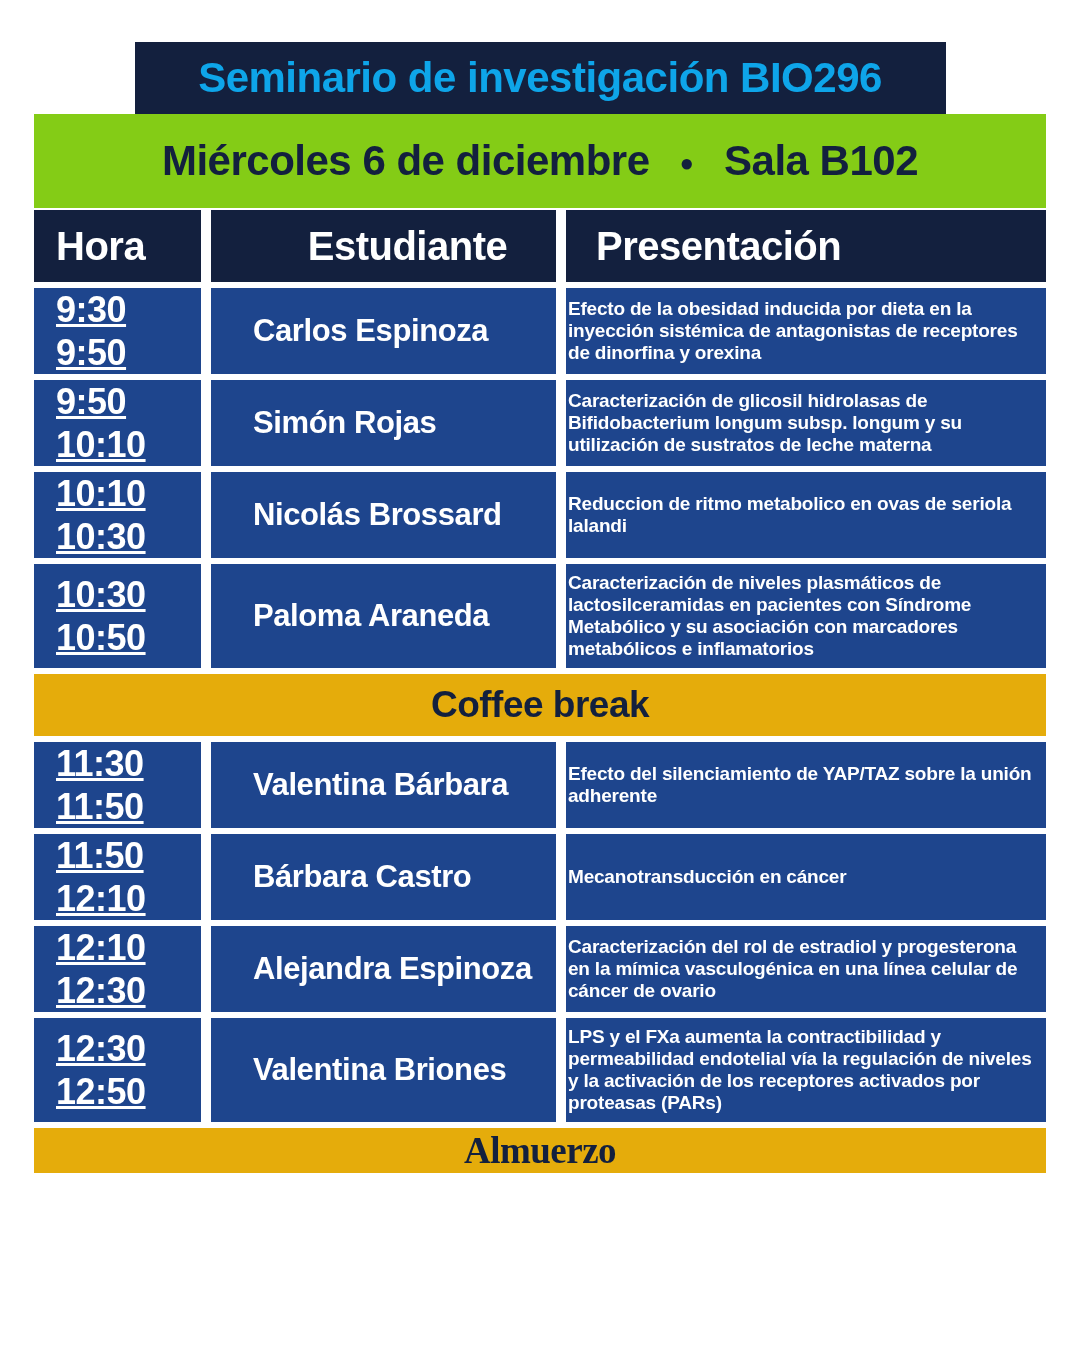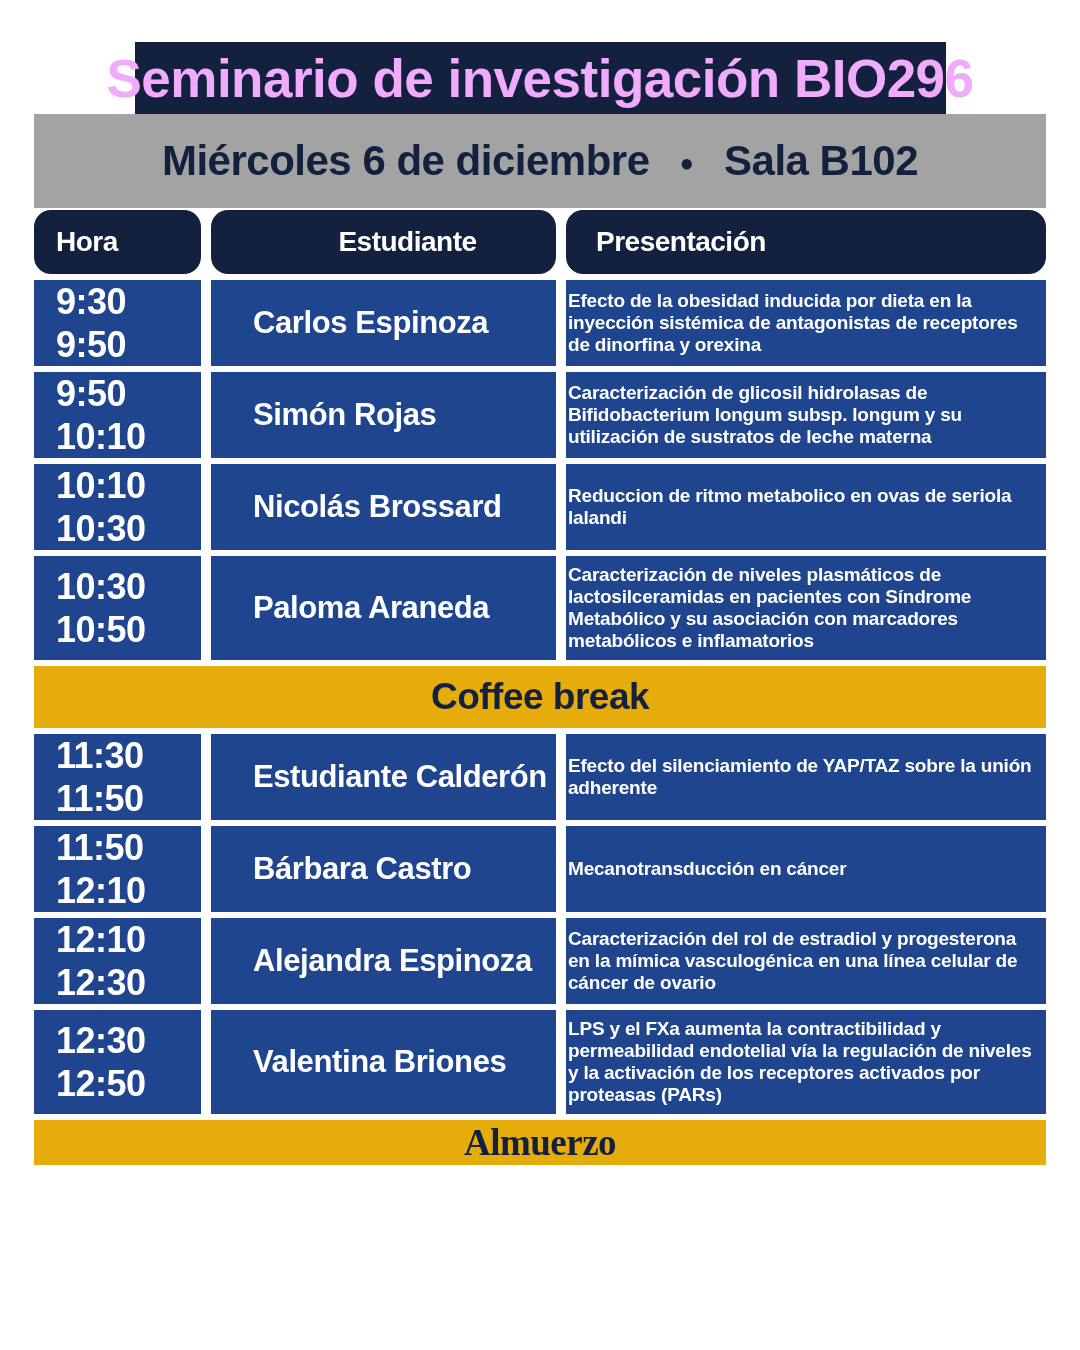--- a/index.html
+++ b/index.html
@@ -13,65 +13,65 @@
   .page { position: relative; width: 1080px; height: 1350px; }
 
   
   .title-bar {
     width: 811px; height: 72px;
     margin: 42px auto 0 auto;
     background: #13203E;
     display: flex; align-items: center; justify-content: center;
   }
   .title-bar .title-text {
-    color: #f0abfc; font-size: 53px; letter-spacing: -0.5px; white-space: nowrap;
+    color: #0ea5e9; font-size: 42px; letter-spacing: -0.5px; white-space: nowrap;
   }
 
   
   .date-band {
     width: 1012px; height: 94px;
     margin: 0 auto;
-    background: #a3a3a3;
+    background: #84cc16;
     display: flex; align-items: center; justify-content: center;
     gap: 30px;
   }
   .date-band .band-text {
     color: #13203E; font-size: 42px; letter-spacing: -0.5px; white-space: nowrap;
   }
   .date-band .bullet {
     color: #13203E; font-size: 24px; line-height: 24px; transform: translateY(2px);
   }
 
   
   .sched { width: 1012px; margin: 2px auto 0 auto; }
   .grid-row {
     display: grid;
     grid-template-columns: 167px 345px 480px;
     column-gap: 10px;
     margin-bottom: 6px;
   }
   .hdr-cell {
     background: #13203E; color: #ffffff;
-    height: 64px; font-size: 28px; letter-spacing: -0.5px;
-    display: flex; align-items: center; border-radius: 17px;
+    height: 72px; font-size: 40px; letter-spacing: -0.5px;
+    display: flex; align-items: center;
   }
   .hdr-hora { padding-left: 22px; }
   .hdr-estudiante { justify-content: center; padding-left: 48px; }
   .hdr-pres { padding-left: 30px; }
 
   .cell {
     background: #1E458D; color: #ffffff;
     min-height: 82px;
     display: flex; align-items: center;
     box-sizing: border-box;
   }
   .time-cell {
     flex-direction: column; align-items: flex-start; justify-content: center;
     padding-left: 22px;
-    font-size: 36px; line-height: 43px; letter-spacing: -0.5px;
+    font-size: 36px; line-height: 43px; letter-spacing: -0.5px; text-decoration: underline;
   }
   .name-cell {
     padding-left: 42px;
     font-size: 31px; letter-spacing: -0.4px;
   }
   .pres-cell {
     padding: 8px 12px 8px 2px;
     font-size: 19px; line-height: 22px; letter-spacing: -0.2px;
   }
 
@@ -145,21 +145,21 @@
           <div class="cell pres-cell">
             <span>Caracterización de niveles plasmáticos de lactosilceramidas en pacientes con Síndrome Metabólico y su asociación con marcadores metabólicos e inflamatorios</span>
           </div>
         </div>
         <div class="break-band break-coffee">Coffee break</div>
         <div class="grid-row">
           <div class="cell time-cell">
             <div>11:30</div>
             <div>11:50</div>
           </div>
-          <div class="cell name-cell">Estudiante Calderón</div>
+          <div class="cell name-cell">Valentina Bárbara</div>
           <div class="cell pres-cell">
             <span>Efecto del silenciamiento de YAP/TAZ sobre la unión adherente</span>
           </div>
         </div>
         <div class="grid-row">
           <div class="cell time-cell">
             <div>11:50</div>
             <div>12:10</div>
           </div>
           <div class="cell name-cell">Bárbara Castro</div>

